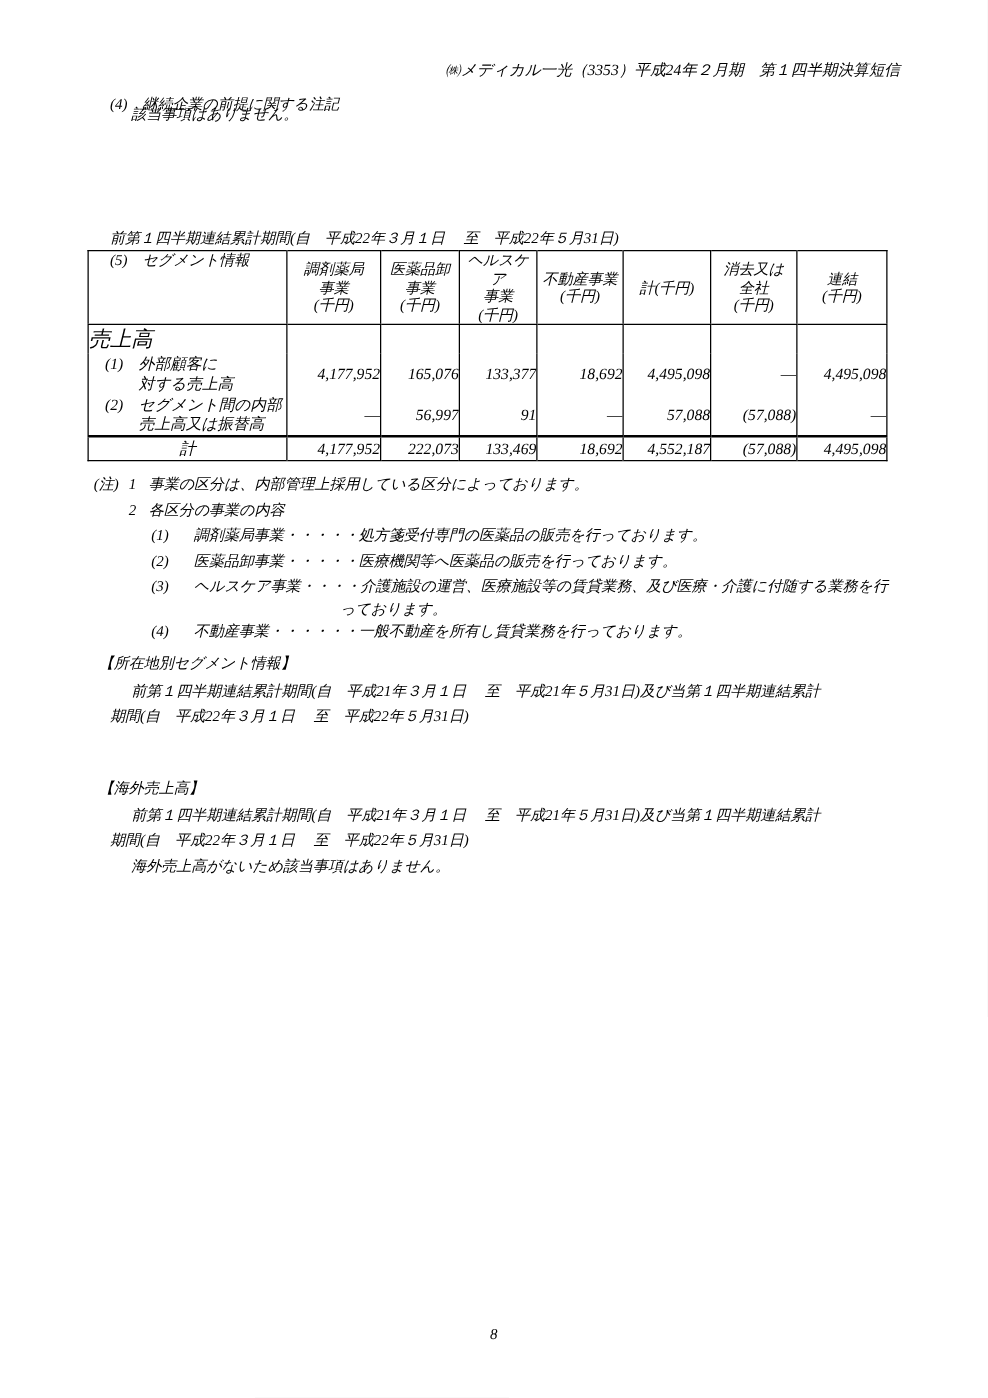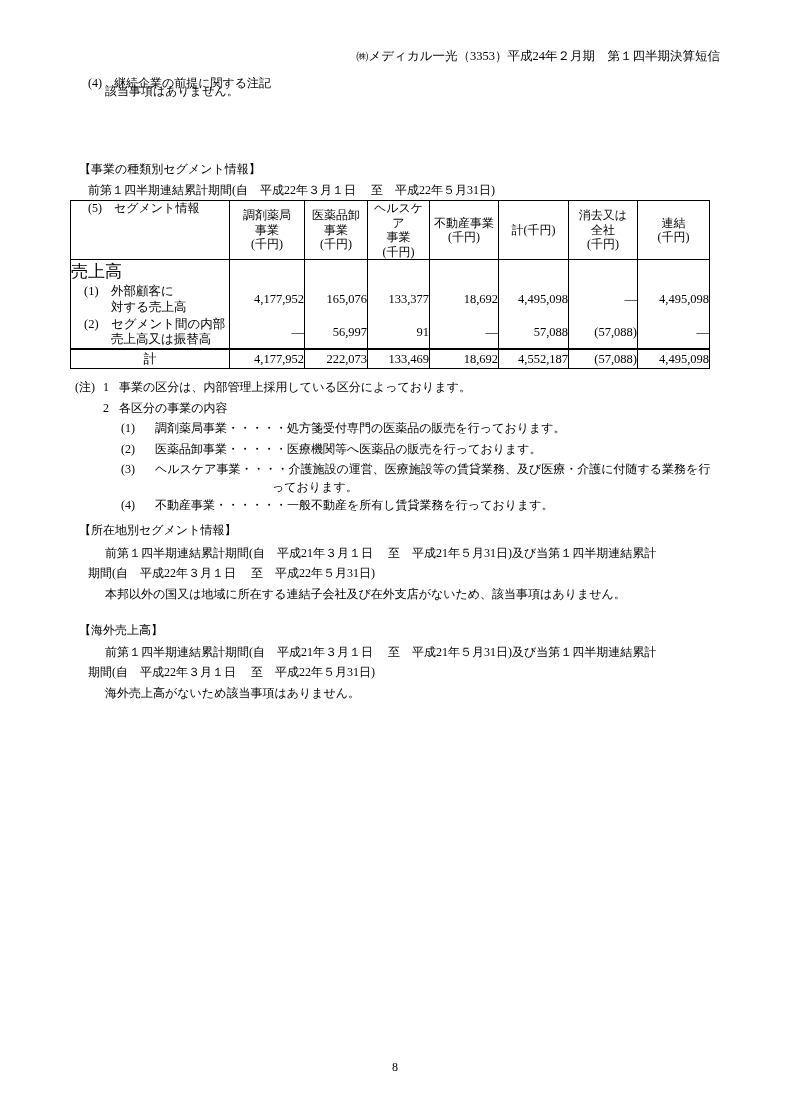--- a/index.html
+++ b/index.html
@@ -7,20 +7,21 @@
     width:790px;height:1118px;
     background:#e8e8e8;
     font-family:"Liberation Serif","DejaVu Serif",serif;
     color:#000;
   }
   .page{
     position:relative;
     width:790px;height:1118px;
     background:#ffffff;
     overflow:hidden;
+    font-style:italic;
   }
   .abs{position:absolute;white-space:nowrap;}
   .t13{font-size:12px;line-height:18px;}
   .t12{font-size:12.5px;line-height:16px;}
   .pre{white-space:pre-line;}
   
   table.seg{
     position:absolute;left:70px;top:200px;
     border-collapse:collapse;table-layout:fixed;
     width:639px;
@@ -57,21 +58,20 @@
 <body>
 
 <div class="page">
 
   <div class="abs t12" style="top:48px;right:70px;">㈱メディカル一光（3353）平成24年２月期　第１四半期決算短信</div>
 
   <div class="abs t13" style="top:74px;left:88px;">(4)　継続企業の前提に関する注記</div>
   <div class="abs t13" style="top:82px;left:105px;">該当事項はありません。</div>
 
   <div class="abs t13" style="top:154px;left:88px;margin-top:45px;">(5)　セグメント情報</div>
-  <div class="abs t13" style="top:160px;left:79px;">【事業の種類別セグメント情報】</div>
   <div class="abs t13" style="top:181px;left:88px;">前第１四半期連結累計期間(自　平成22年３月１日　 至　平成22年５月31日)</div>
 
   <table class="seg">
     <colgroup>
       <col style="width:159px">
         <col style="width:75px">
         <col style="width:63px">
       <col style="width:62px">
         <col style="width:69px">
         <col style="width:70px">
@@ -179,21 +179,20 @@
   </div>
   <div class="abs t13" style="top:478px;left:272px;">っております。</div>
   <div class="abs t13 noterow" style="top:496px;left:121px;">
     <span class="inum2">(4)</span>
     <span>不動産事業・・・・・・一般不動産を所有し賃貸業務を行っております。</span>
   </div>
 
   <div class="abs t13" style="top:521px;left:79px;">【所在地別セグメント情報】</div>
   <div class="abs t13" style="top:544px;left:105px;">前第１四半期連結累計期間(自　平成21年３月１日　 至　平成21年５月31日)及び当第１四半期連結累計</div>
   <div class="abs t13" style="top:564px;left:88px;">期間(自　平成22年３月１日　 至　平成22年５月31日)</div>
-  <div class="abs t13" style="top:585px;left:105px;">本邦以外の国又は地域に所在する連結子会社及び在外支店がないため、該当事項はありません。</div>
 
   <div class="abs t13" style="top:621px;left:79px;">【海外売上高】</div>
   <div class="abs t13" style="top:643px;left:105px;">前第１四半期連結累計期間(自　平成21年３月１日　 至　平成21年５月31日)及び当第１四半期連結累計</div>
   <div class="abs t13" style="top:663px;left:88px;">期間(自　平成22年３月１日　 至　平成22年５月31日)</div>
   <div class="abs t13" style="top:684px;left:105px;">海外売上高がないため該当事項はありません。</div>
 
   <div class="abs t13" style="top:1058px;left:0;width:790px;text-align:center;white-space:normal;">8</div>
 
 </div>
 

